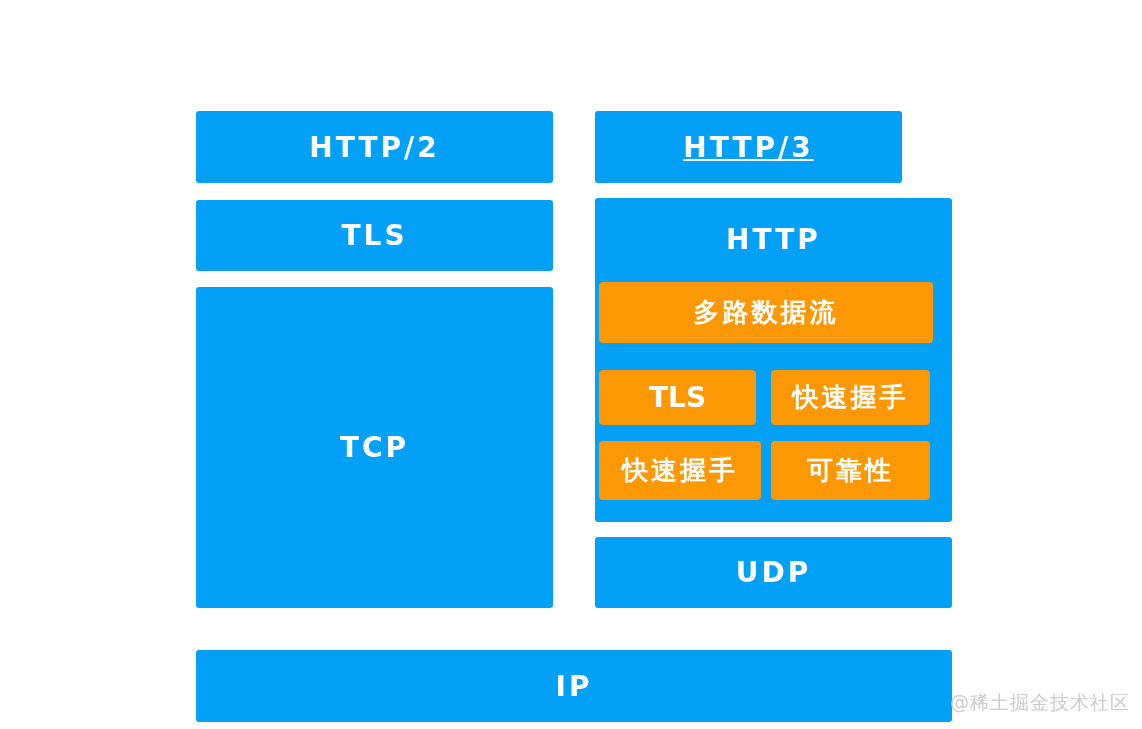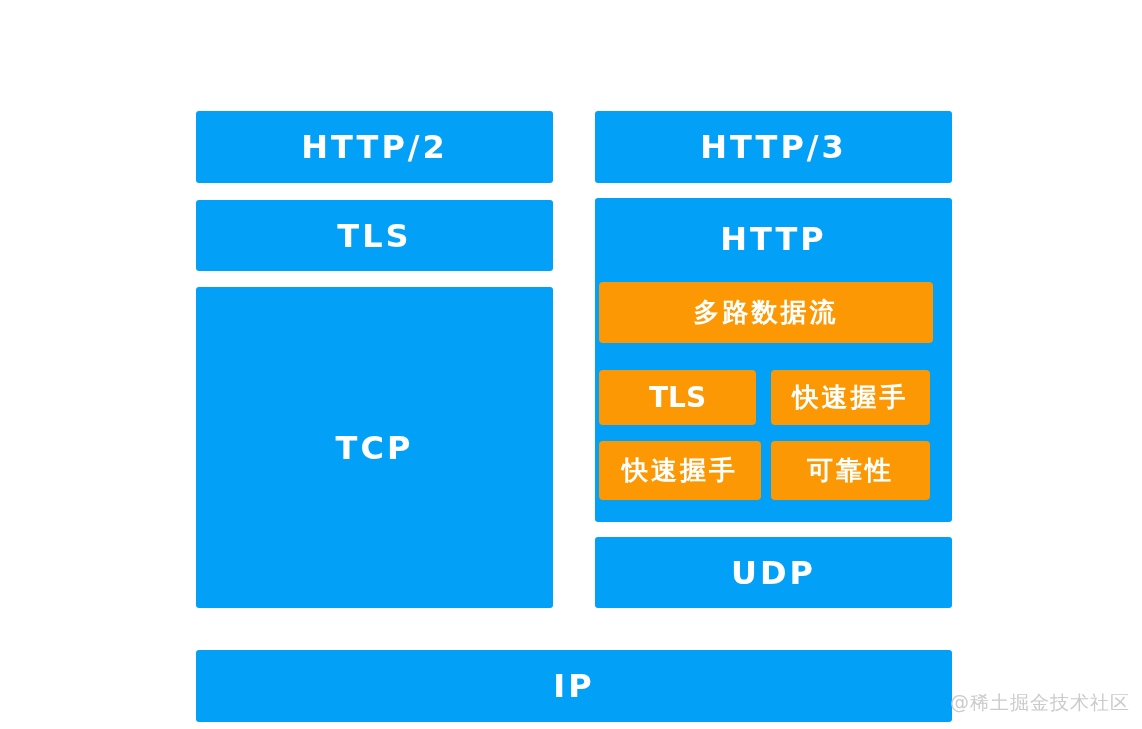--- a/index.html
+++ b/index.html
@@ -16,30 +16,30 @@
     align-items: center;
     justify-content: center;
     color: #ffffff;
     font-weight: 700;
     border-radius: 3px;
     box-sizing: border-box;
   }
   .blue   { background: #02a1f7; }
   .orange { background: #fc9803; border-radius: 4px; }
 
-  .lbl-lg { font-size: 32px; letter-spacing: 3px; }
+  .lbl-lg { font-size: 28px; letter-spacing: 3px; }
   .lbl-md { font-size: 26px; letter-spacing: 3px; }
 
   
   .http2    { left: 196px; top: 111px; width: 357px; height: 72px; }
   .tls-left { left: 196px; top: 200px; width: 357px; height: 71px; }
   .tcp      { left: 196px; top: 287px; width: 357px; height: 321px; }
 
   
-  .http3      { left: 595px; top: 111px; width: 357px; height: 72px; }
+  .http3      { left: 595px; top: 111px; width: 307px; height: 72px; text-decoration: underline; }
   .quic       { left: 595px; top: 198px; width: 357px; height: 324px; }
   .quic-label { left: 595px; top: 198px; width: 357px; height: 82px; background: transparent; }
   .udp        { left: 595px; top: 537px; width: 357px; height: 71px; }
 
   
   .feat-multiplex   { left: 599px; top: 282px; width: 334px; height: 61px; }
   .feat-tls         { left: 599px; top: 370px; width: 157px; height: 55px; font-size: 28px; }
   .feat-ordered     { left: 771px; top: 370px; width: 159px; height: 55px; }
   .feat-handshake   { left: 599px; top: 441px; width: 162px; height: 59px; }
   .feat-reliability { left: 771px; top: 441px; width: 159px; height: 59px; }

